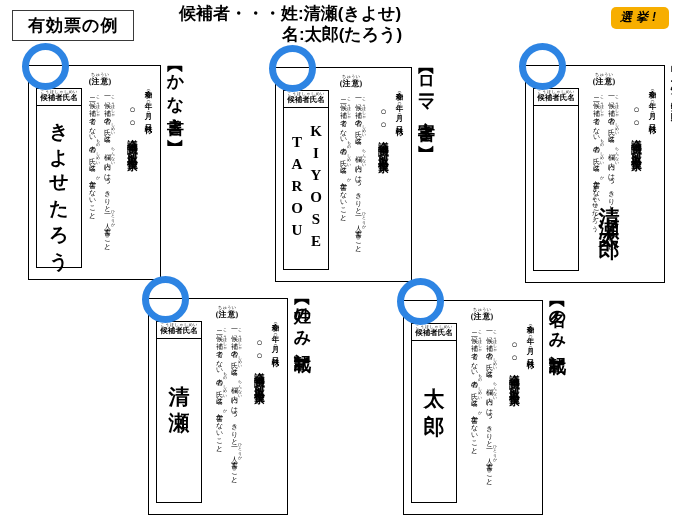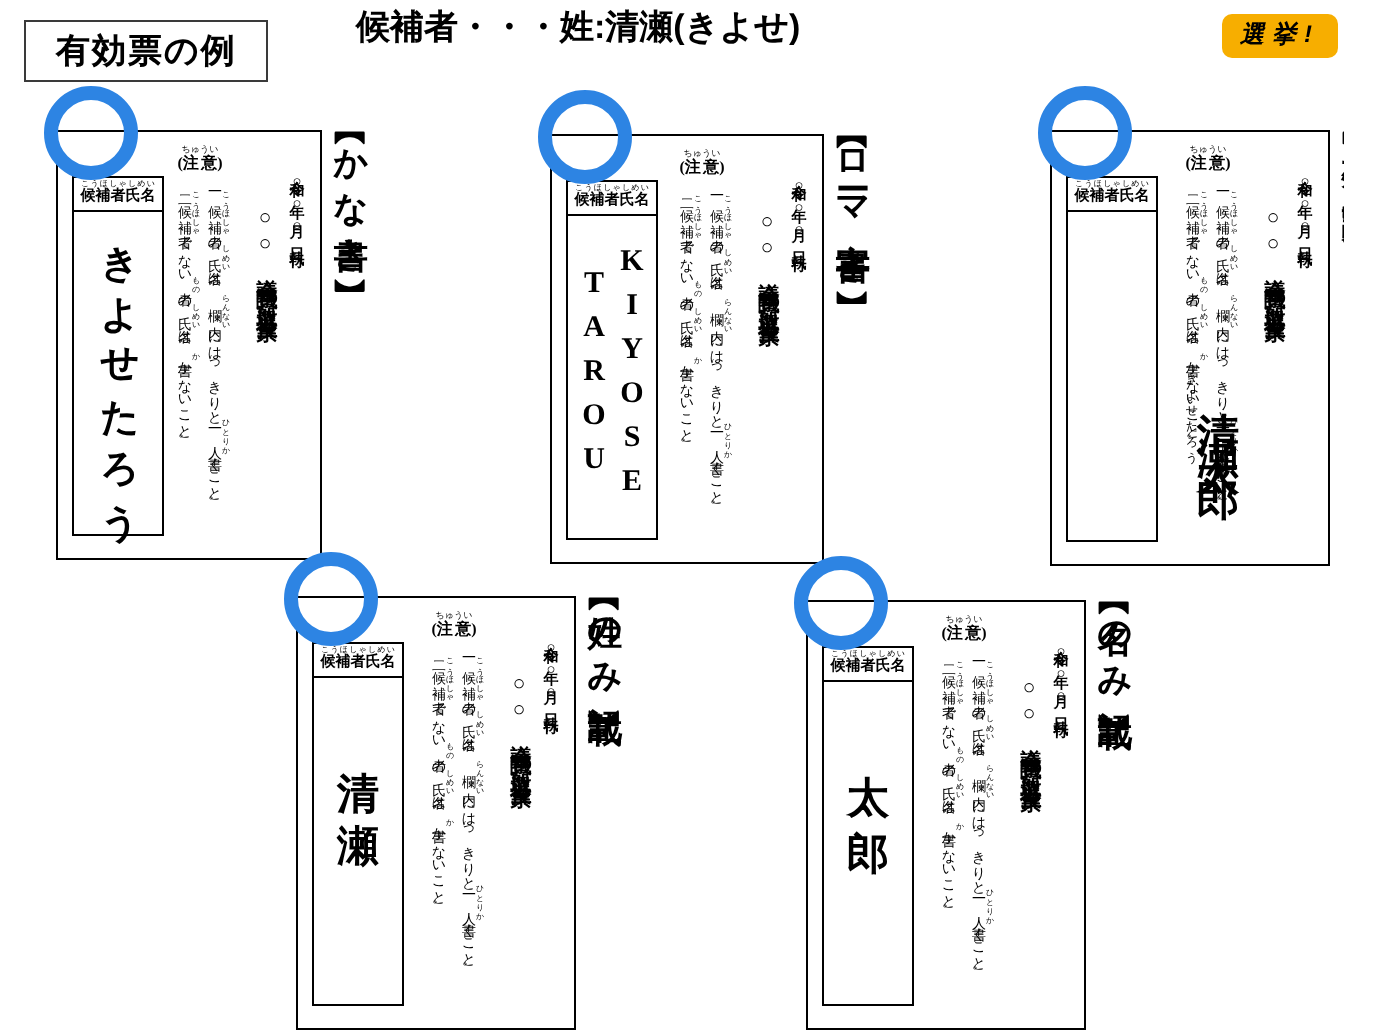--- a/index.html
+++ b/index.html
@@ -56,20 +56,21 @@
 </style>
 </head>
 <body>
 
 <div id="stage" style="--blue: #2d84e3; --badge: #f7ae00;">
 
   <div class="valid-box">有効票の例</div>
 
   <div class="cand-info">
     <div>候補者・・・姓:清瀬(きよせ)</div>
+    <div class="cand-line2">名:太郎(たろう)</div>
   </div>
 
   <div class="badge">選挙!</div>
 
   <div id="ballots-layer">
       <div class="ballot-wrap" style="left: 28px; top: 65px; width: 133px; height: 215px;">
     <div class="circle-mark"></div>
     <div class="ballot-label">【かな書き】</div>
     <div class="ballot-box">
       <div class="date-line">令和○年○月○日執行</div>

